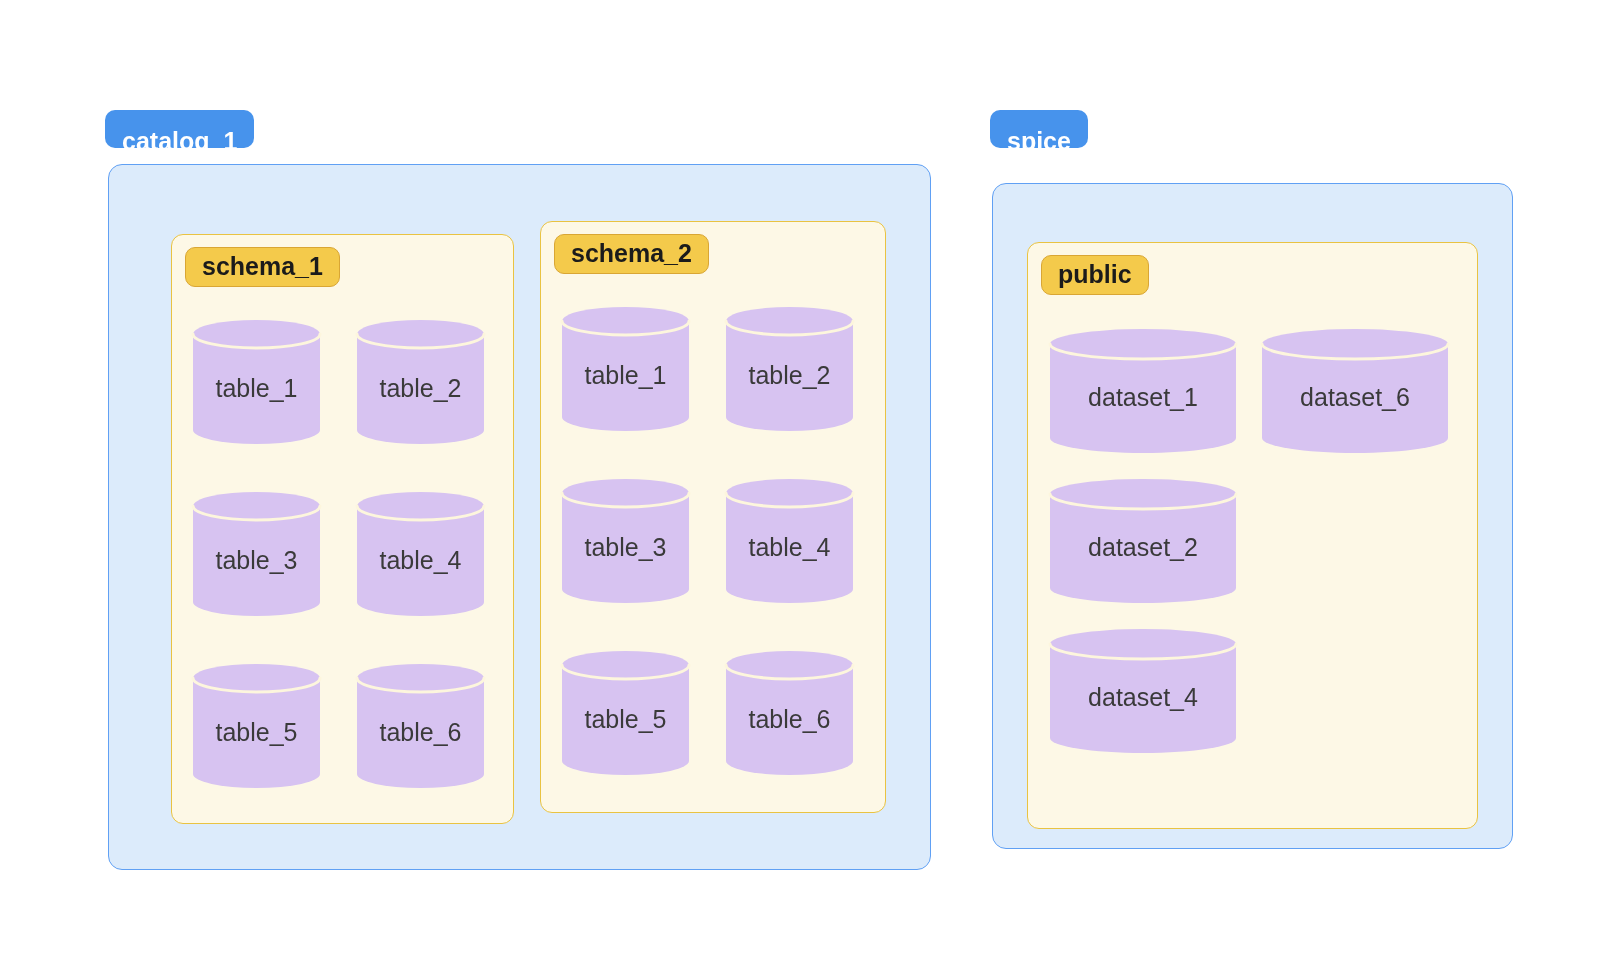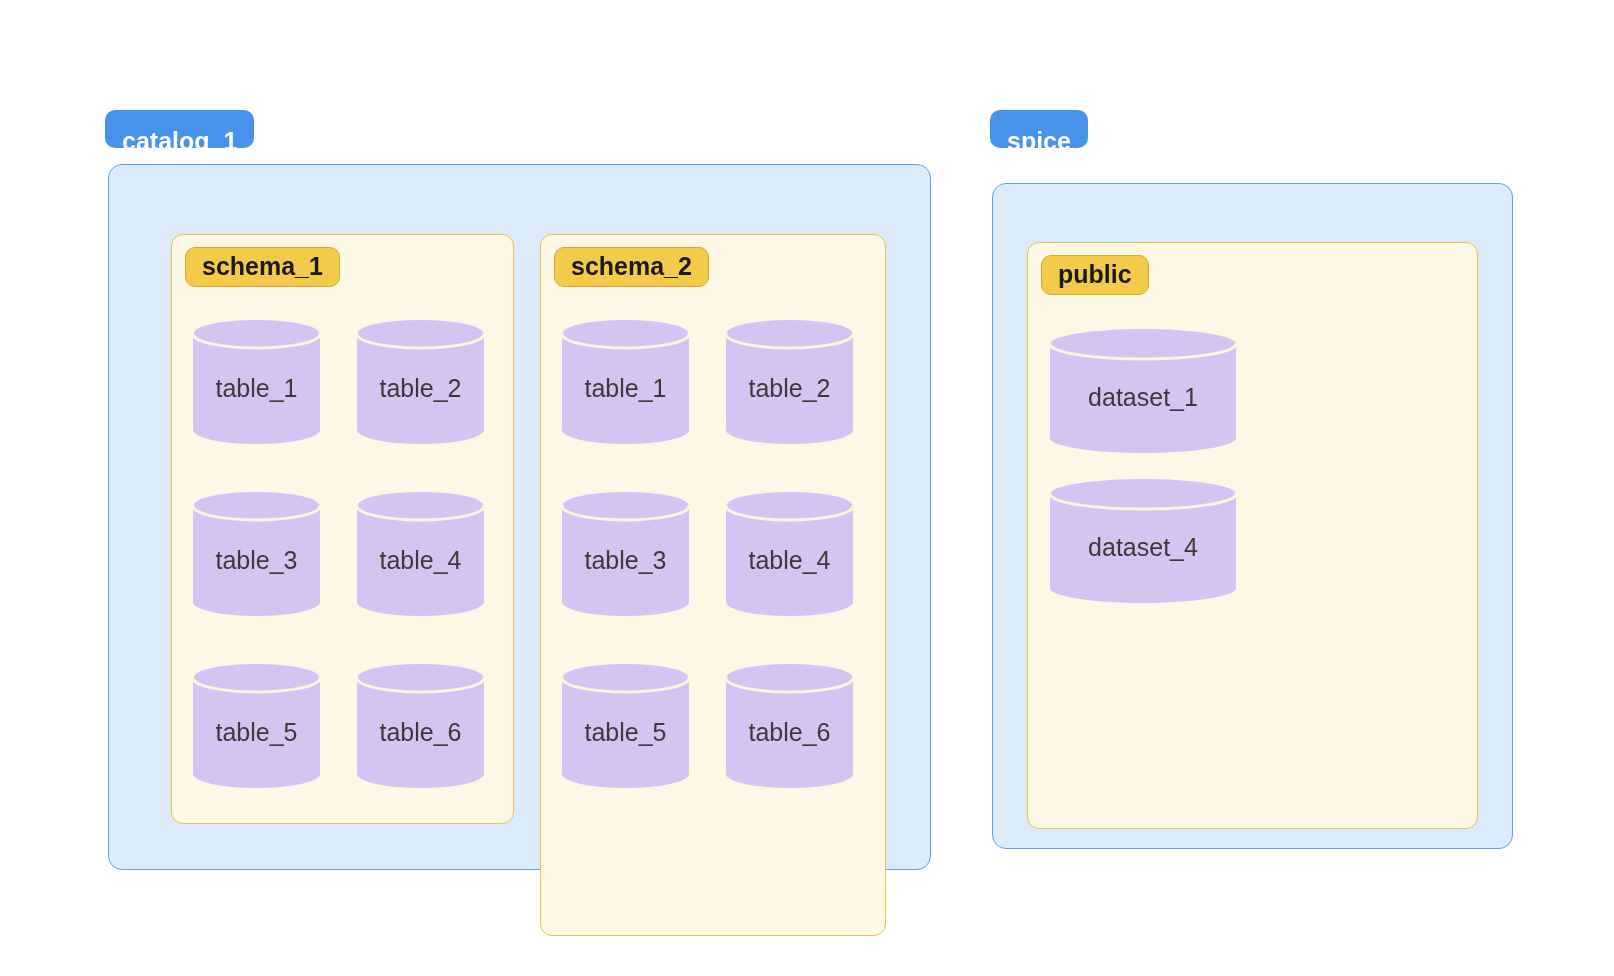--- a/index.html
+++ b/index.html
@@ -124,21 +124,21 @@
           <svg viewBox="0 0 127 124" preserveAspectRatio="none">
             <path class="cyl-body" d="M0,14 A63.5,14 0 0 1 127,14 L127,110 A63.5,14 0 0 1 0,110 Z"></path>
             <path class="cyl-arc" d="M0,14 A63.5,14 0 0 0 127,14"></path>
           </svg>
           <span class="cyl-label">table_6</span>
         </div>
 
       </div>
     </div>
 
-    <div class="cream-box" style="left:431px;top:69px;width:346px;height:702px;">
+    <div class="cream-box" style="left:431px;top:56px;width:346px;height:592px;">
       <div class="badge yellow-badge">schema_2</div>
       <div class="grid flow-row">
 
         <div class="cyl table-size">
           <svg viewBox="0 0 127 124" preserveAspectRatio="none">
             <path class="cyl-body" d="M0,14 A63.5,14 0 0 1 127,14 L127,110 A63.5,14 0 0 1 0,110 Z"></path>
             <path class="cyl-arc" d="M0,14 A63.5,14 0 0 0 127,14"></path>
           </svg>
           <span class="cyl-label">table_1</span>
         </div>
@@ -195,20 +195,34 @@
             <path class="cyl-body" d="M0,15 A93,15 0 0 1 186,15 L186,109 A93,15 0 0 1 0,109 Z"></path>
             <path class="cyl-arc" d="M0,15 A93,15 0 0 0 186,15"></path>
           </svg>
           <span class="cyl-label">dataset_1</span>
         </div>
         <div class="cyl dataset-size">
           <svg viewBox="0 0 186 124" preserveAspectRatio="none">
             <path class="cyl-body" d="M0,15 A93,15 0 0 1 186,15 L186,109 A93,15 0 0 1 0,109 Z"></path>
             <path class="cyl-arc" d="M0,15 A93,15 0 0 0 186,15"></path>
           </svg>
+          <span class="cyl-label">dataset_2</span>
+        </div>
+        <div class="cyl dataset-size">
+          <svg viewBox="0 0 186 124" preserveAspectRatio="none">
+            <path class="cyl-body" d="M0,15 A93,15 0 0 1 186,15 L186,109 A93,15 0 0 1 0,109 Z"></path>
+            <path class="cyl-arc" d="M0,15 A93,15 0 0 0 186,15"></path>
+          </svg>
           <span class="cyl-label">dataset_4</span>
+        </div>
+        <div class="cyl dataset-size">
+          <svg viewBox="0 0 186 124" preserveAspectRatio="none">
+            <path class="cyl-body" d="M0,15 A93,15 0 0 1 186,15 L186,109 A93,15 0 0 1 0,109 Z"></path>
+            <path class="cyl-arc" d="M0,15 A93,15 0 0 0 186,15"></path>
+          </svg>
+          <span class="cyl-label">dataset_6</span>
         </div>
 
       </div>
     </div>
   </div>
 
 </div>
 
 </body></html>

